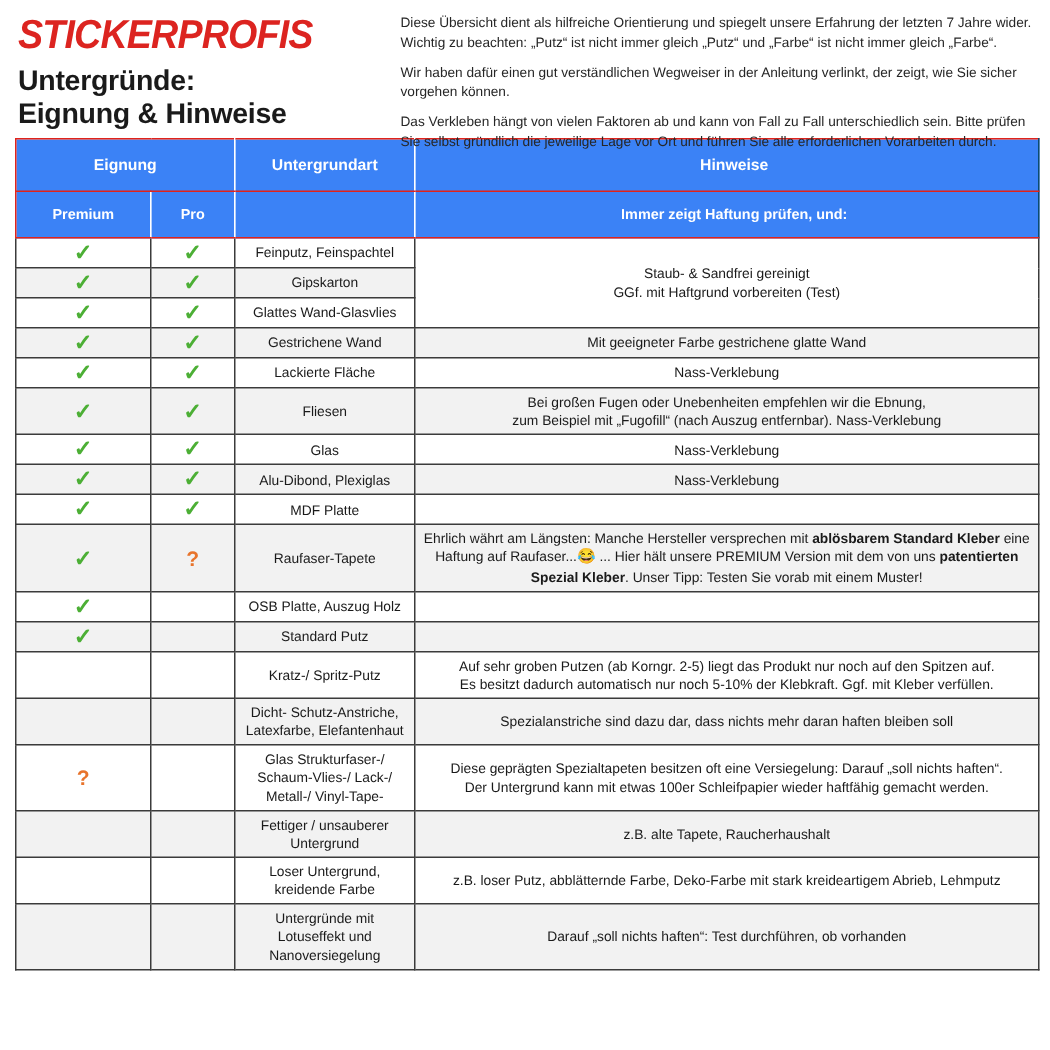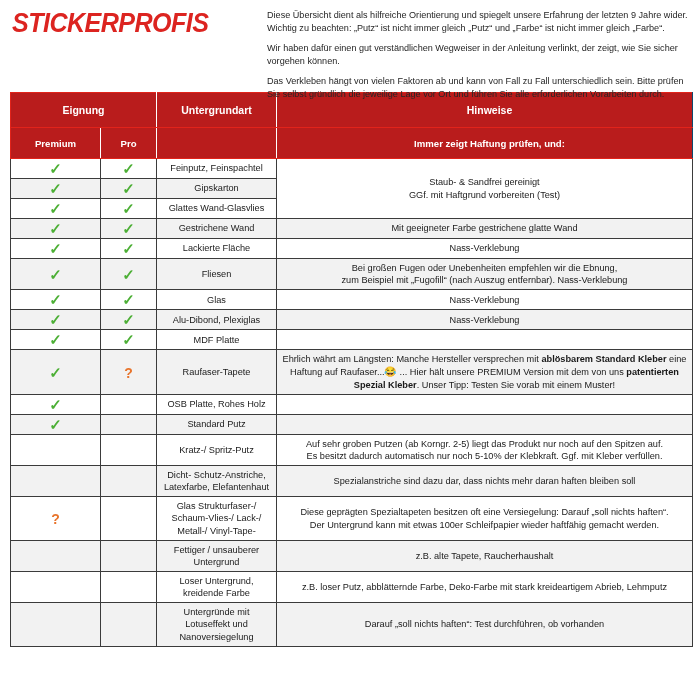--- a/index.html
+++ b/index.html
@@ -33,21 +33,21 @@
 
   
   .tablewrap{padding:0 8px 0 10px;box-sizing:border-box;width:700px;}
   table{border-collapse:collapse;width:682px;table-layout:fixed;}
   col.c1{width:90px;}
   col.c2{width:56px;}
   col.c3{width:120px;}
   col.c4{width:416px;}
 
   thead th{
-    background:#b91c1c;color:#ffffff;
+    background:#3b82f6;color:#ffffff;
     font-size:10.5px;font-weight:bold;
     text-align:center;vertical-align:middle;
     border:1px solid #e2231a;
     border-right:1px solid #ffffff;
     padding:4px 2px;
   }
   thead tr.r1 th{height:26px;}
   thead tr.r2 th{height:22px;font-size:9.6px;}
   thead th.last{border-right:1px solid #0c4a6e;padding-left:12px;}
 
@@ -71,24 +71,26 @@
 </style>
 </head>
 <body>
 
 <div class="page">
 
   <div class="header">
     <div class="brandbox">
       <div class="logo">STICKERPROFIS</div>
       <div class="subtitle">
+        <div>Untergründe:</div>
+        <div>Eignung &amp; Hinweise</div>
       </div>
     </div>
     <div class="intro">
-      <p>Diese Übersicht dient als hilfreiche Orientierung und spiegelt unsere Erfahrung der letzten 9 Jahre wider. Wichtig zu beachten: „Putz“ ist nicht immer gleich „Putz“ und „Farbe“ ist nicht immer gleich „Farbe“.</p>
+      <p>Diese Übersicht dient als hilfreiche Orientierung und spiegelt unsere Erfahrung der letzten 7 Jahre wider. Wichtig zu beachten: „Putz“ ist nicht immer gleich „Putz“ und „Farbe“ ist nicht immer gleich „Farbe“.</p>
       <p>Wir haben dafür einen gut verständlichen Wegweiser in der Anleitung verlinkt, der zeigt, wie Sie sicher vorgehen können.</p>
       <p>Das Verkleben hängt von vielen Faktoren ab und kann von Fall zu Fall unterschiedlich sein. Bitte prüfen Sie selbst gründlich die jeweilige Lage vor Ort und führen Sie alle erforderlichen Vorarbeiten durch.</p>
     </div>
   </div>
 
   <div class="tablewrap">
     <table>
       <colgroup>
           <col class="c1">
           <col class="c2">
@@ -163,21 +165,21 @@
           </tr>
           <tr class="alt">
             <td class="mark"><span class="check">✓</span></td>
             <td class="mark"><span class="qmark">?</span></td>
             <td class="subst">Raufaser-Tapete</td>
             <td class="note">Ehrlich währt am Längsten: Manche Hersteller versprechen mit <b>ablösbarem Standard Kleber</b> eine Haftung auf Raufaser...<span class="emoji">😂</span> ... Hier hält unsere PREMIUM Version mit dem von uns <b>patentierten Spezial Kleber</b>. Unser Tipp: Testen Sie vorab mit einem Muster!</td>
           </tr>
           <tr>
             <td class="mark"><span class="check">✓</span></td>
             <td class="mark"></td>
-            <td class="subst">OSB Platte, Rohes Holz</td>
+            <td class="subst">OSB Platte, Auszug Holz</td>
             <td class="note"></td>
           </tr>
           <tr class="alt">
             <td class="mark"><span class="check">✓</span></td>
             <td class="mark"></td>
             <td class="subst">Standard Putz</td>
             <td class="note"></td>
           </tr>
           <tr>
             <td class="mark"></td>

